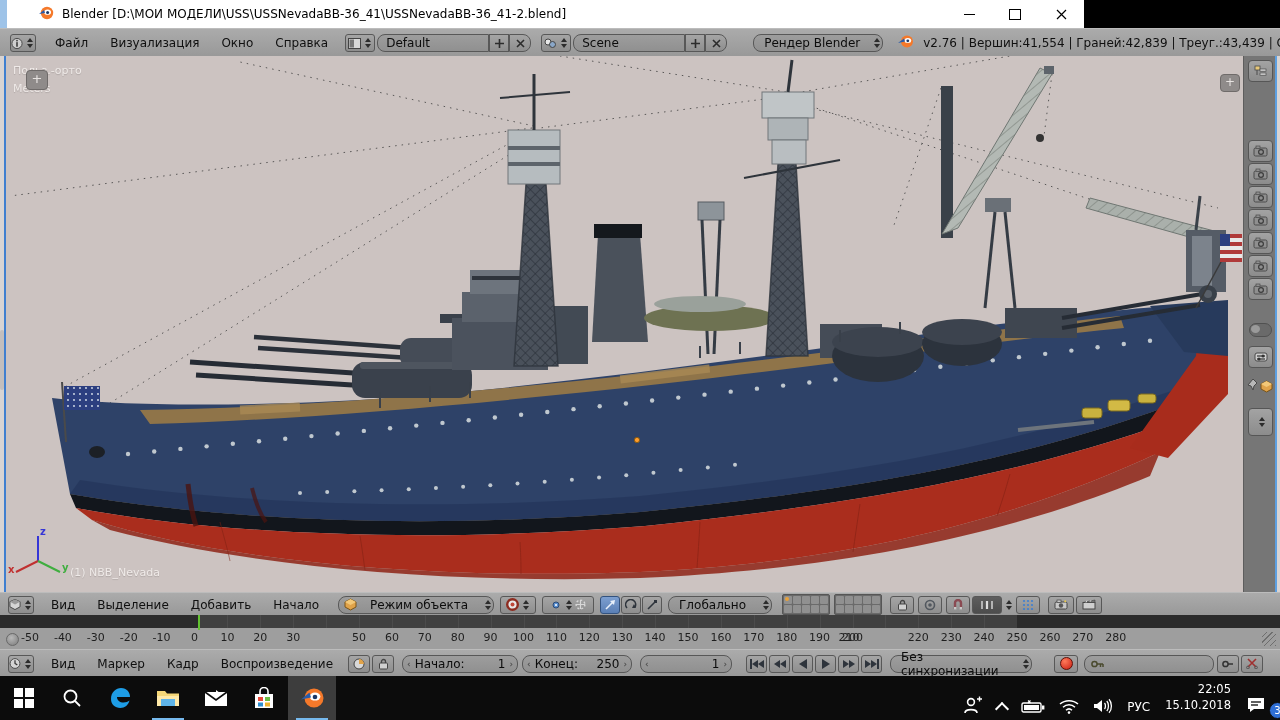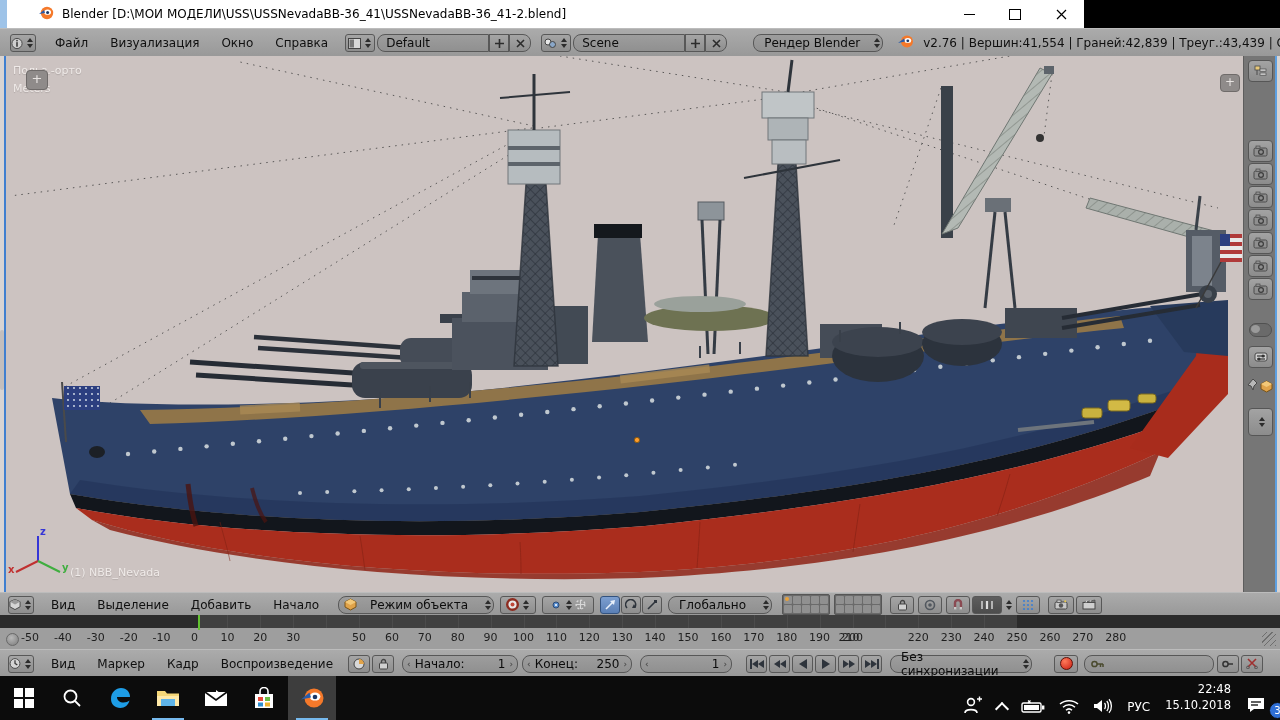--- a/index.html
+++ b/index.html
@@ -1016,21 +1016,21 @@
       <div class="tray-item">
         <svg width="20" height="16" viewBox="0 0 20 16">
             <path d="M1 6 H4 L9 2 V14 L4 10 H1 Z" fill="#fff"></path>
             <path d="M11.5 5 C12.8 6.5 12.8 9.5 11.5 11" fill="none" stroke="#fff" stroke-width="1.3"></path>
             <path d="M13.8 3 C16 5.5 16 10.5 13.8 13" fill="none" stroke="#fff" stroke-width="1.3"></path>
             <path d="M16 1.2 C19.2 4.5 19.2 11.5 16 14.8" fill="none" stroke="#fff" stroke-width="1.3"></path>
           </svg>
       </div>
       <div class="tray-item" style="font-size:12px">РУС</div>
       <div class="tb-clock">
-        <div>22:48</div>
+        <div>22:05</div>
         <div>15.10.2018</div>
       </div>
       <div class="tray-item" style="position:relative;padding-right:14px">
         <svg width="20" height="18" viewBox="0 0 20 18">
             <path d="M2 2 H18 V13 H8 L4 16 V13 H2 Z" fill="#fff"></path>
             <line x1="5" y1="6" x2="15" y2="6" stroke="#0c0c0c" stroke-width="1.3"></line>
             <line x1="5" y1="9" x2="12" y2="9" stroke="#0c0c0c" stroke-width="1.3"></line>
           </svg>
         <span class="badge">3</span>
       </div>

